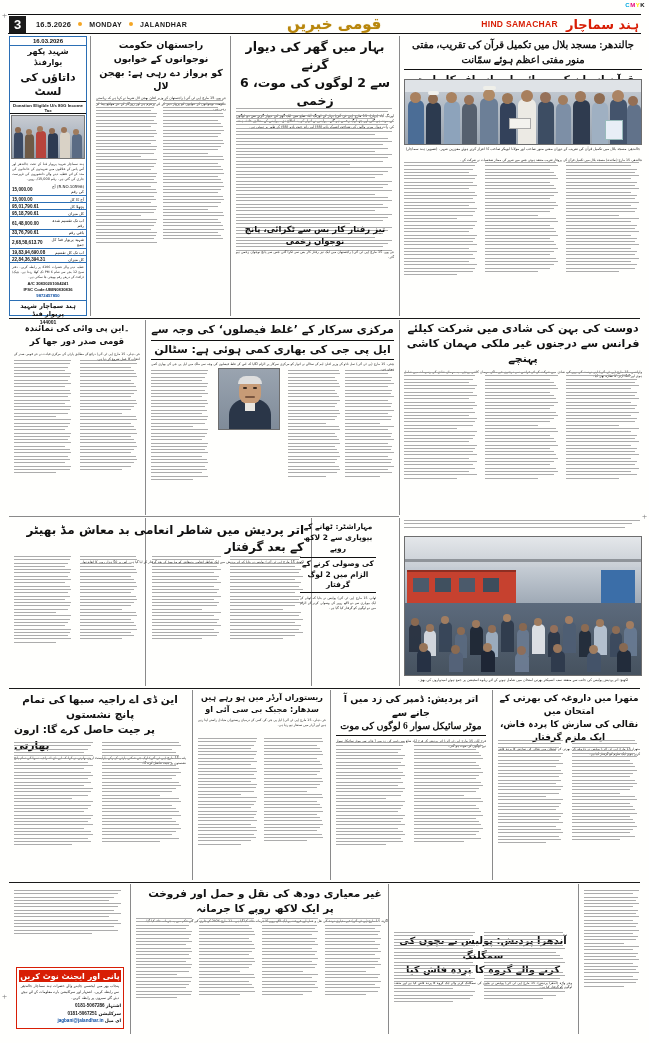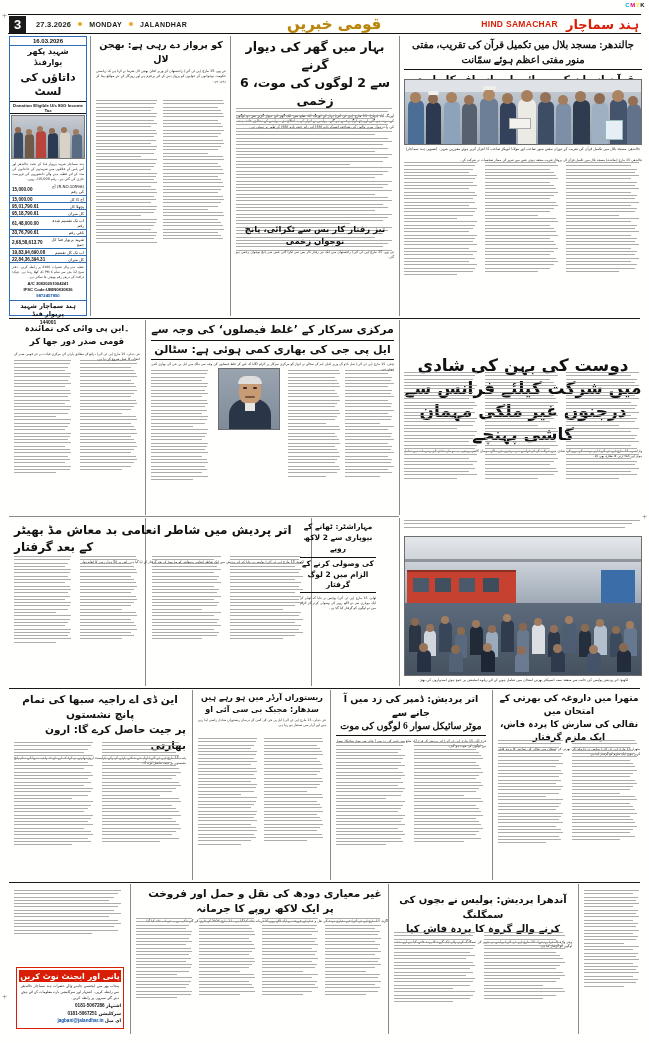--- a/index.html
+++ b/index.html
@@ -166,21 +166,21 @@
 
   <div class="cmyk">
     <span>C</span><span>M</span><span>Y</span><span>K</span>
   </div>
   <div class="regmark" style="left:2px; top:11px;">+</div>
   <div class="regmark" style="right:2px; top:512px;">+</div>
   <div class="regmark" style="left:2px; bottom:42px;">+</div>
 
   <div class="masthead">
     <div class="page-num">3</div>
-    <div class="mh-date">27.3.2026</div>
+    <div class="mh-date">16.5.2026</div>
     <span class="dot"></span>
     <div class="mh-day">MONDAY</div>
     <span class="dot"></span>
     <div class="mh-city">JALANDHAR</div>
     <div class="mh-center">
       <div class="qaumi">قومی خبریں</div>
     </div>
     <div class="mh-right">
       <div class="brand-en">HIND SAMACHAR</div>
       <div class="brand-ur">ہند سماچار</div>
@@ -329,20 +329,21 @@
       <i class="s1"></i>
       <i class="s5"></i>
       <i class="s3"></i>
   </div>
   <div style="position:absolute; left:236px; top:223px; width:158px;">
     <div class="hl" style="font-size:8.5px; text-align:center;">تیز رفتار کار بس سے ٹکرائی، پانچ نوجوان زخمی</div>
     <div class="urdu" style="font-size:3.3px; line-height:1.6; margin-top:2px;">جے پور، 15 مارچ (پی ٹی آئی) راجستھان میں ایک تیز رفتار کار بس سے ٹکرا گئی جس سے پانچ نوجوان زخمی ہو گئے۔</div>
   </div>
 
   <div style="position:absolute; left:96px; top:38px; width:130px;">
+    <div class="hl" style="font-size:9.5px; text-align:center;">راجستھان حکومت نوجوانوں کے خوابوں</div>
     <div class="hl" style="font-size:9.5px; text-align:center;">
       <span>کو پرواز دے رہی ہے: بھجن لال</span>
     </div>
     <div class="urdu" style="font-size:3.4px; line-height:1.6; margin-top:3px;">جے پور، 15 مارچ (پی ٹی آئی) راجستھان کے وزیر اعلیٰ بھجن لال شرما نے کہا ہے کہ ریاستی حکومت نوجوانوں کے خوابوں کو پرواز دینے کے لئے پرعزم ہے اور روزگار کے نئے مواقع پیدا کر رہی ہے۔</div>
   </div>
   <div class="body-lines" style="left:96px; top:100px; width:62px; height:214px;">
     <i class="s3"></i>
       <i class="s1"></i>
       <i class="s5"></i>
       <i class="s2"></i>
@@ -779,21 +780,21 @@
       <i class="s2"></i>
       <i class="s1"></i>
       <i class="s3"></i>
       <i class="s5"></i>
       <i class="s2"></i>
       <i class="s4"></i>
   </div>
   <div class="urdu" style="position:absolute;left:14px;top:352px;width:126px;font-size:3.2px;line-height:1.5;">نئی دہلی، 15 مارچ (پی ٹی آئی) ذرائع کے مطابق پارٹی کی مرکزی قیادت نے نئے قومی صدر کے انتخاب کا عمل شروع کر دیا ہے۔</div>
 
   <div style="position:absolute; left:404px; top:322px; width:238px;">
-    <div class="hl" style="font-size:17px; text-align:center; line-height:1.35;margin-top:32px;">دوست کی بہن کی شادی میں شرکت کیلئے فرانس سے درجنوں غیر ملکی مہمان کاشی پہنچے</div>
+    <div class="hl" style="font-size:11px; text-align:center; line-height:1.35;">دوست کی بہن کی شادی میں شرکت کیلئے فرانس سے درجنوں غیر ملکی مہمان کاشی پہنچے</div>
     <div class="urdu" style="font-size:3.2px; line-height:1.55; margin-top:3px;">وارانسی، 15 مارچ (پی ٹی آئی) اپنے دوست کی بہن کی شادی میں شرکت کے لئے فرانس سے درجنوں غیر ملکی مہمان کاشی پہنچے۔ یہ مہمان شادی کی رسومات میں شامل ہوئے اور گنگا آرتی کا نظارہ بھی کیا۔</div>
   </div>
   <div class="body-lines" style="left:404px; top:372px; width:74px; height:140px;">
     <i class="s3"></i>
       <i class="s1"></i>
       <i class="s5"></i>
       <i class="s2"></i>
       <i class="s3"></i>
       <i class="s1"></i>
       <i class="s5"></i>
@@ -889,21 +890,21 @@
       <i class="s2"></i>
     <i class="s1"></i>
       <i class="s5"></i>
       <i class="s3"></i>
       <i class="s2"></i>
       <i class="s1"></i>
       <i class="s4"></i>
   </div>
 
   <div style="position:absolute; left:14px; top:522px; width:290px;">
-    <div class="hl" style="font-size:12px; text-align:left;">اتر پردیش میں شاطر انعامی بد معاش مڈ بھیٹر کے بعد گرفتار</div>
+    <div class="hl" style="font-size:12px; text-align:right;">اتر پردیش میں شاطر انعامی بد معاش مڈ بھیٹر کے بعد گرفتار</div>
     <div class="urdu" style="font-size:3.3px; line-height:1.6; margin-top:3px;">لکھنؤ، 15 مارچ (پی ٹی آئی) پولیس نے بتایا کہ اتر پردیش میں ایک شاطر انعامی بدمعاش کو مڈ بھیڑ کے بعد گرفتار کر لیا گیا ہے۔ اس پر 50 ہزار روپے کا انعام تھا۔</div>
   </div>
   <div class="body-lines" style="left:14px; top:556px; width:58px; height:126px;">
     <i class="s3"></i>
       <i class="s1"></i>
       <i class="s5"></i>
       <i class="s2"></i>
       <i class="s3"></i>
       <i class="s1"></i>
       <i class="s5"></i>
@@ -1158,21 +1159,21 @@
       <i class="s3"></i>
     <i class="s5"></i>
       <i class="s2"></i>
       <i class="s1"></i>
       <i class="s3"></i>
       <i class="s4"></i>
   </div>
 
   <div style="position:absolute; left:14px; top:692px; width:172px;">
     <div class="hl" style="font-size:10.5px; text-align:center;">این ڈی اے راجیہ سبھا کی تمام پانچ نشستوں</div>
-    <div class="hl" style="font-size:10.5px; text-align:right;">پر جیت حاصل کرے گا: ارون بھارتی</div>
+    <div class="hl" style="font-size:10.5px; text-align:left;">پر جیت حاصل کرے گا: ارون بھارتی</div>
     <div class="urdu" style="font-size:3.3px; line-height:1.6; margin-top:3px;">پٹنہ، 15 مارچ (پی ٹی آئی) لوک جن شکتی پارٹی کے رکن پارلیمنٹ ارون بھارتی نے کہا کہ این ڈی اے راجیہ سبھا کی تمام پانچ نشستوں پر جیت حاصل کرے گا۔</div>
   </div>
   <div class="body-lines" style="left:14px; top:742px; width:80px; height:134px;">
     <i class="s3"></i>
       <i class="s1"></i>
       <i class="s5"></i>
       <i class="s2"></i>
       <i class="s3"></i>
       <i class="s1"></i>
       <i class="s5"></i>
@@ -1489,21 +1490,21 @@
       <i class="s4"></i>
     <i class="s1"></i>
       <i class="s5"></i>
       <i class="s3"></i>
       <i class="s2"></i>
       <i class="s1"></i>
       <i class="s5"></i>
       <i class="s4"></i>
   </div>
 
-  <div style="position:absolute; left:394px; top:893px; width:178px;">
+  <div style="position:absolute; left:394px; top:934px; width:178px;">
     <div class="hl" style="font-size:10px; text-align:center;">
       <span>آندھرا پردیش: پولیس نے بچوں کی سمگلنگ</span>
     </div>
     <div class="hl" style="font-size:10px; text-align:center;">کرنے والے گروہ کا پردہ فاش کیا</div>
     <div class="urdu" style="font-size:3.2px; line-height:1.55; margin-top:3px;">وجے واڑہ (آندھرا پردیش)، 15 مارچ (پی ٹی آئی) پولیس نے بچوں کی سمگلنگ کرنے والے ایک گروہ کا پردہ فاش کیا ہے اور متعدد لوگوں کو گرفتار کیا ہے۔</div>
   </div>
   <div class="body-lines" style="left:394px; top:932px; width:82px; height:104px;">
     <i class="s3"></i>
       <i class="s1"></i>
       <i class="s5"></i>

